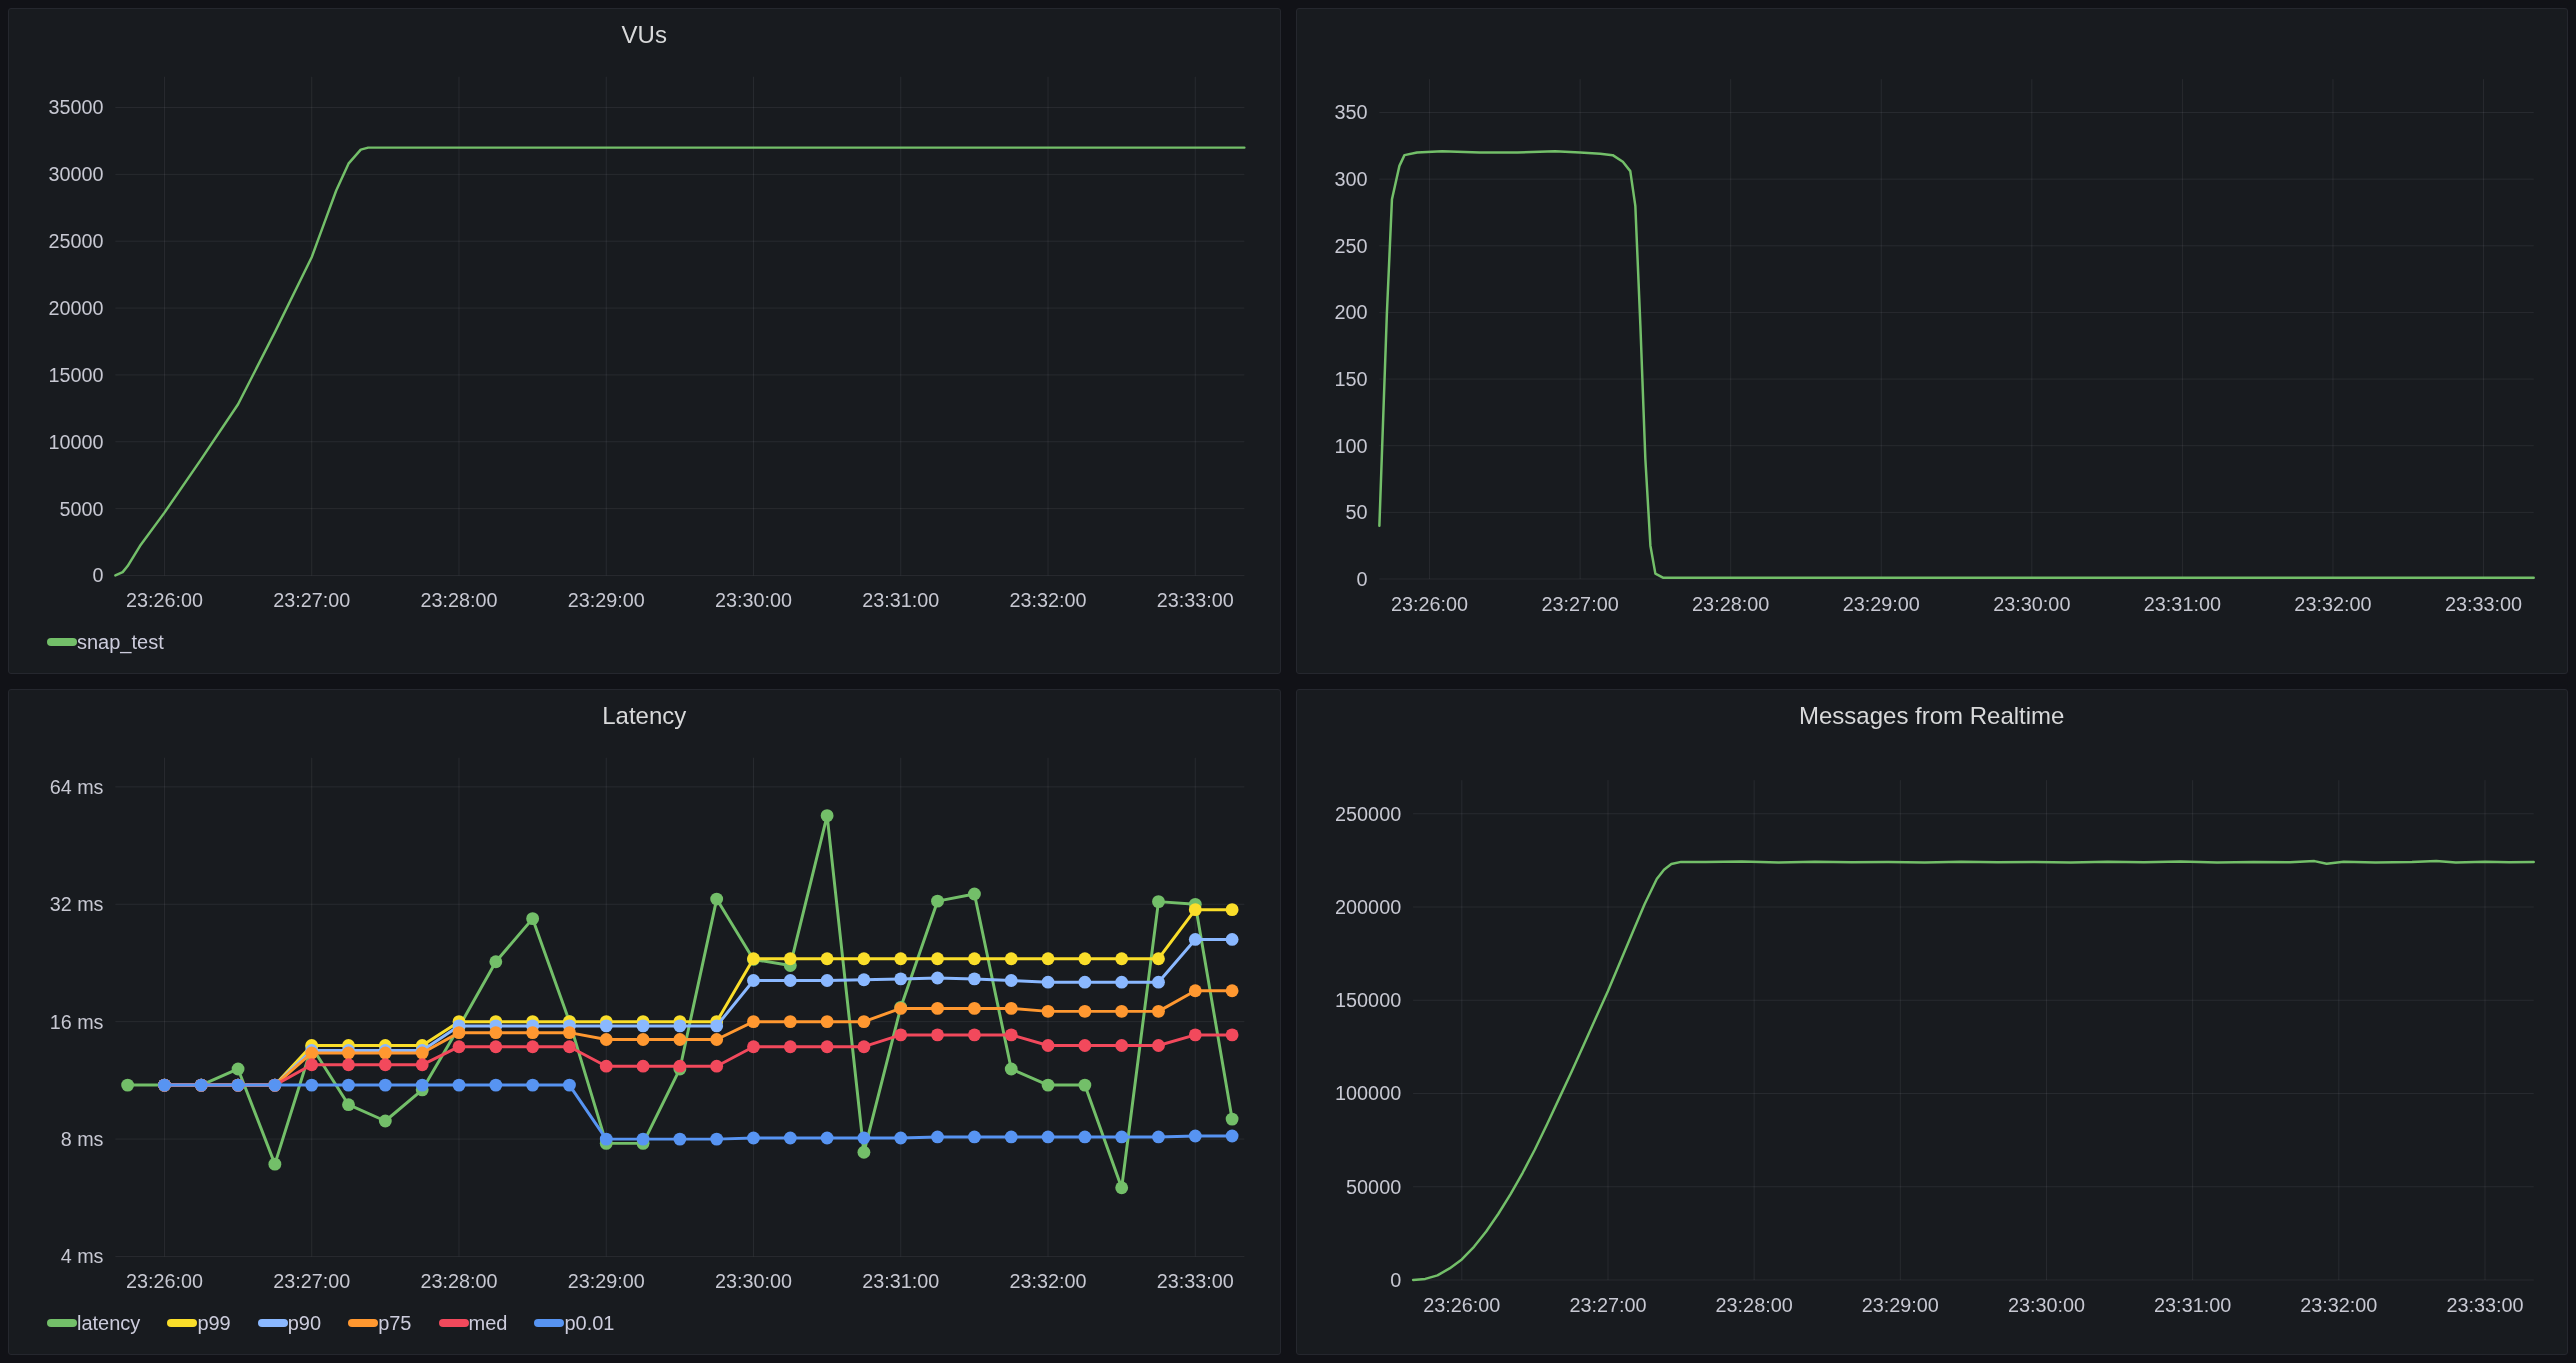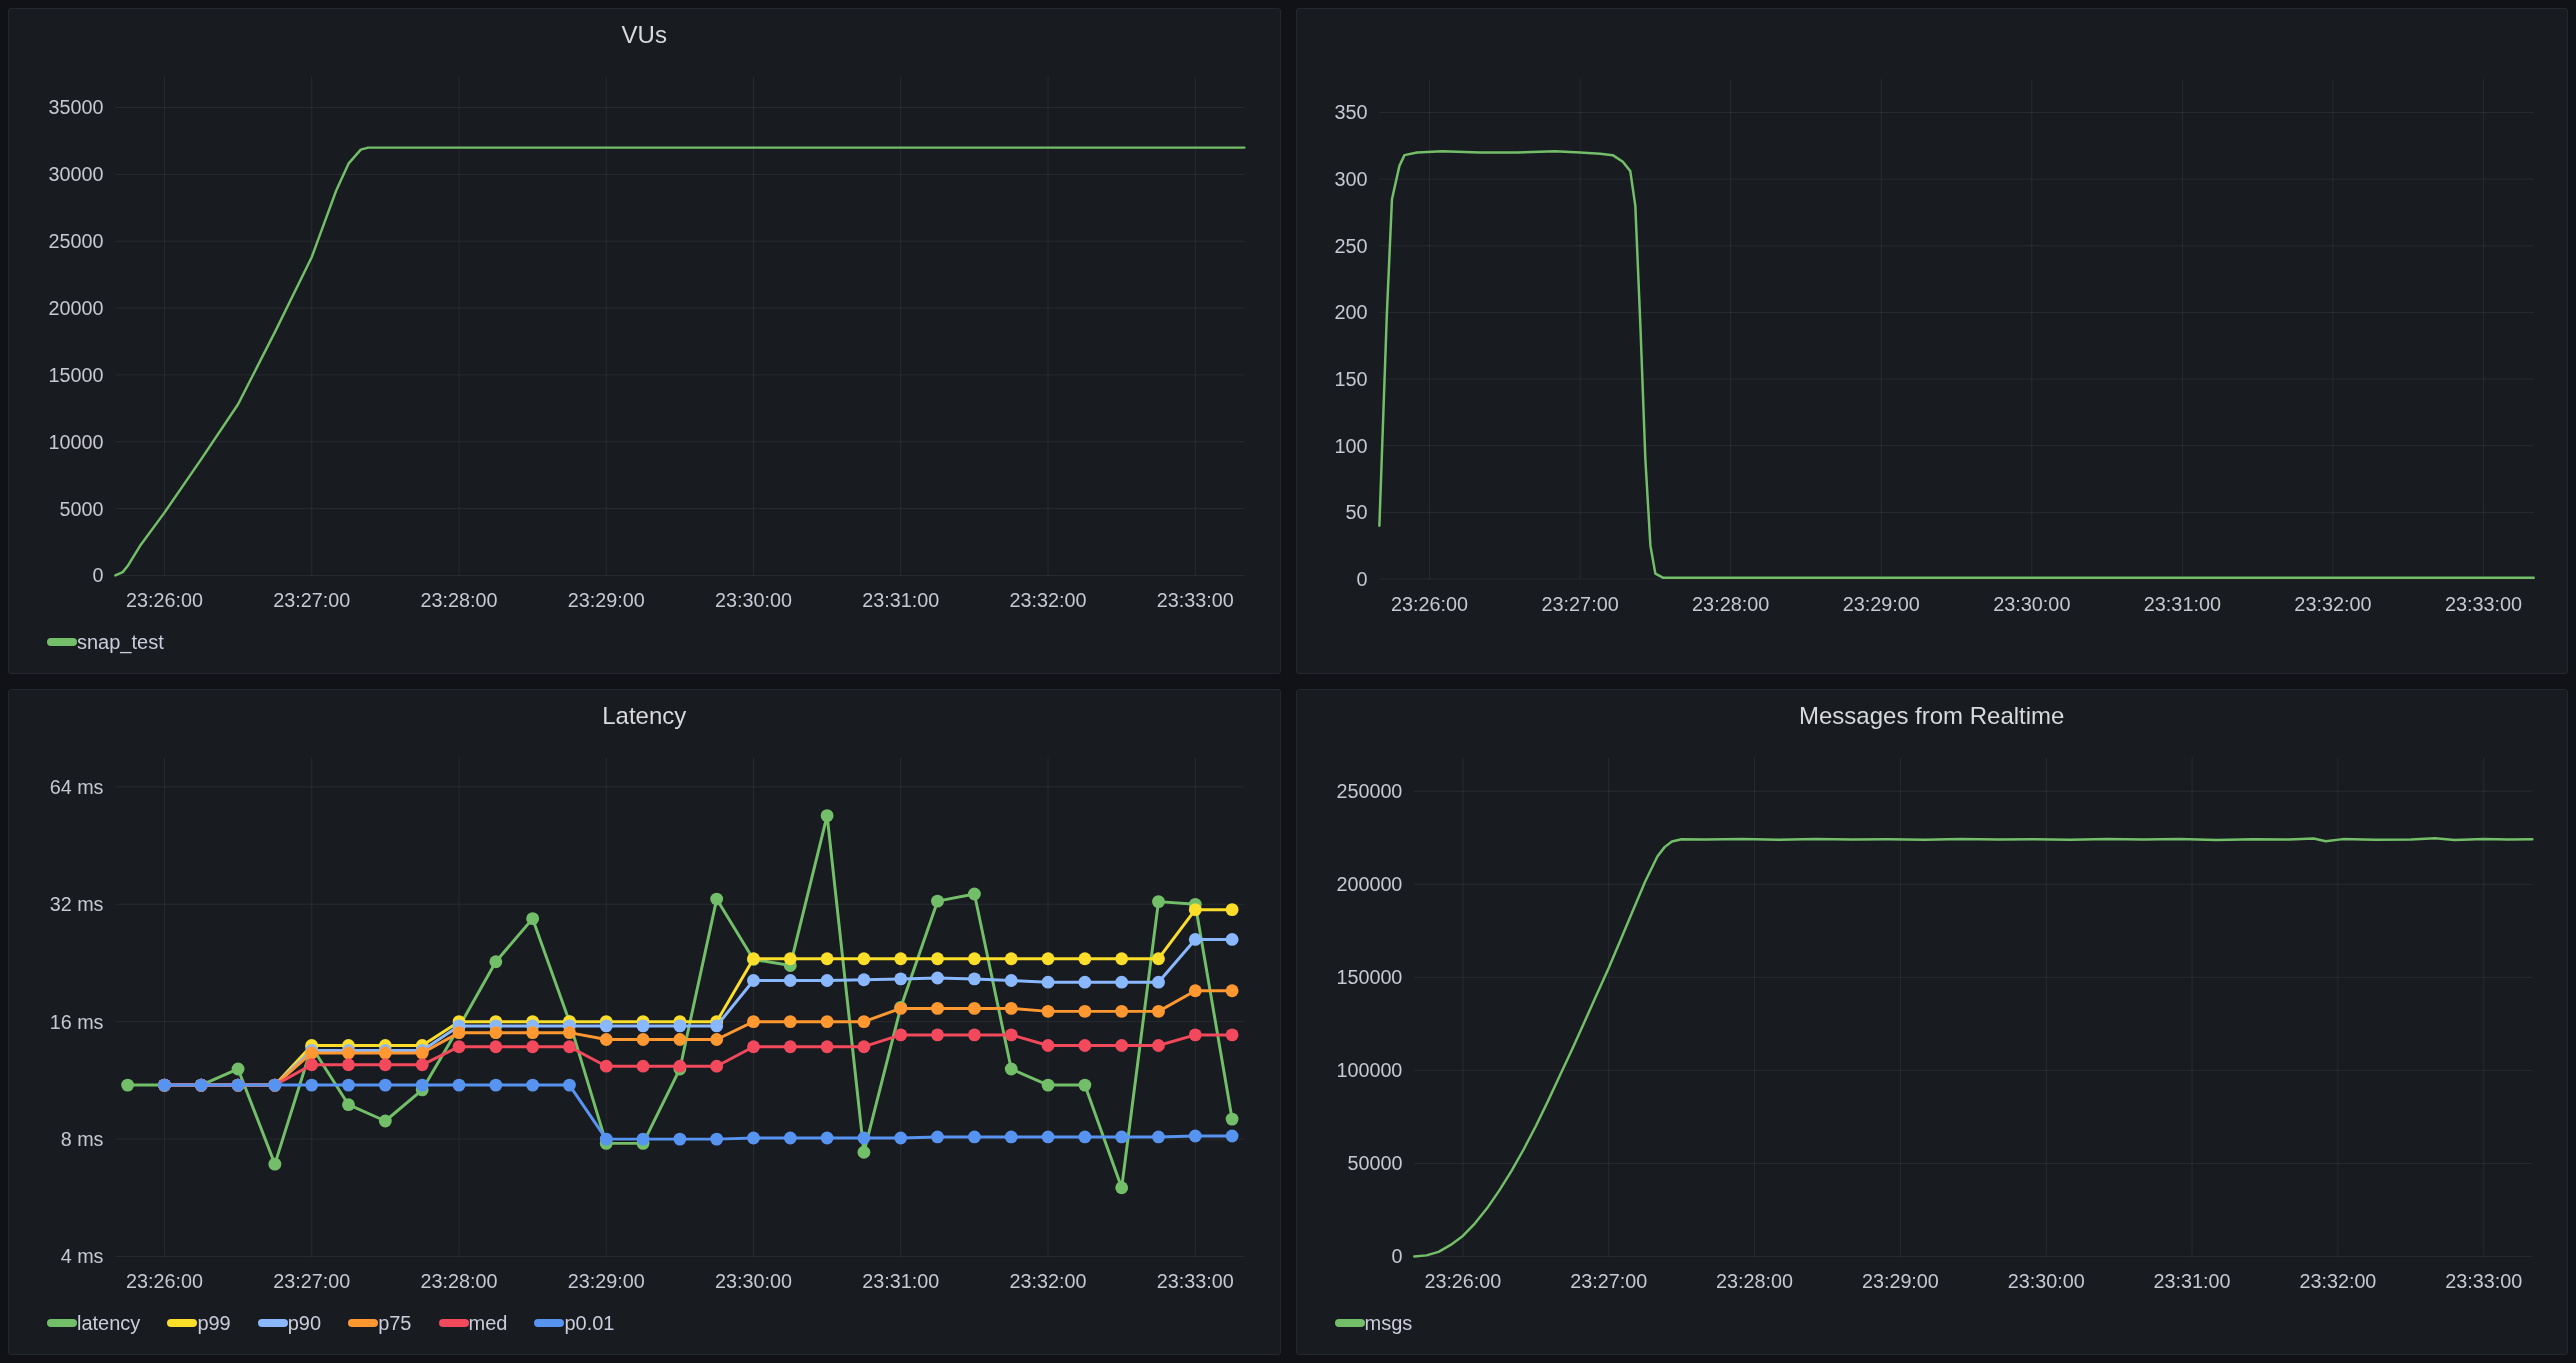--- a/index.html
+++ b/index.html
@@ -453,22 +453,16 @@
             <text x="747.695652173913" y="558" text-anchor="middle" class="tick-label">23:30:00</text>
             <text x="895.0869565217391" y="558" text-anchor="middle" class="tick-label">23:31:00</text>
             <text x="1042.4782608695652" y="558" text-anchor="middle" class="tick-label">23:32:00</text>
             <text x="1189.8695652173913" y="558" text-anchor="middle" class="tick-label">23:33:00</text>
           </g>
           <g>
             <polyline points="109.0,526.0 121.3,524.9 133.6,521.3 145.8,514.3 158.1,505.3 170.4,492.5 182.7,477.1 195.0,459.2 207.3,439.5 219.5,417.9 231.8,394.4 244.1,369.0 256.4,342.6 268.7,316.3 281.0,289.0 293.2,261.8 305.5,234.5 317.8,205.4 330.1,176.2 342.4,147.1 354.7,121.7 362.0,112.3 369.4,106.6 379.2,104.4 403.8,104.6 440.6,104.0 477.5,104.9 514.3,104.2 551.2,104.7 588.0,104.4 624.9,104.9 661.7,104.2 698.6,104.7 735.4,104.4 772.3,104.9 809.1,104.2 846.0,104.7 882.8,104.0 919.7,105.1 956.5,104.4 993.3,104.7 1017.9,103.6 1030.2,106.3 1047.4,104.2 1079.3,104.9 1116.2,104.6 1140.7,103.4 1160.4,105.1 1189.9,104.2 1214.4,104.7 1239.0,104.4" fill="none" stroke="#73BF69" stroke-width="2.5" stroke-linejoin="round" stroke-linecap="round"></polyline>
           </g>
         </svg>
     </div>
-    <div class="legend" id="legend-3">
-        <span class="legend-item">
-          <span class="legend-swatch" style="background: rgb(115, 191, 105);"></span>
-          <span>msgs</span>
-        </span>
-      </div>
   </section>
 
 </div>
 
 
 </body></html>

